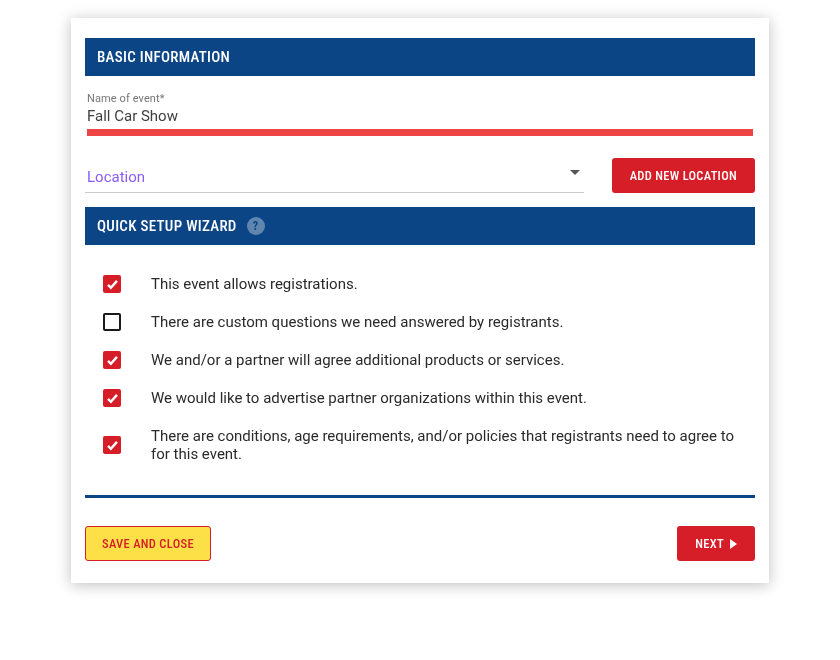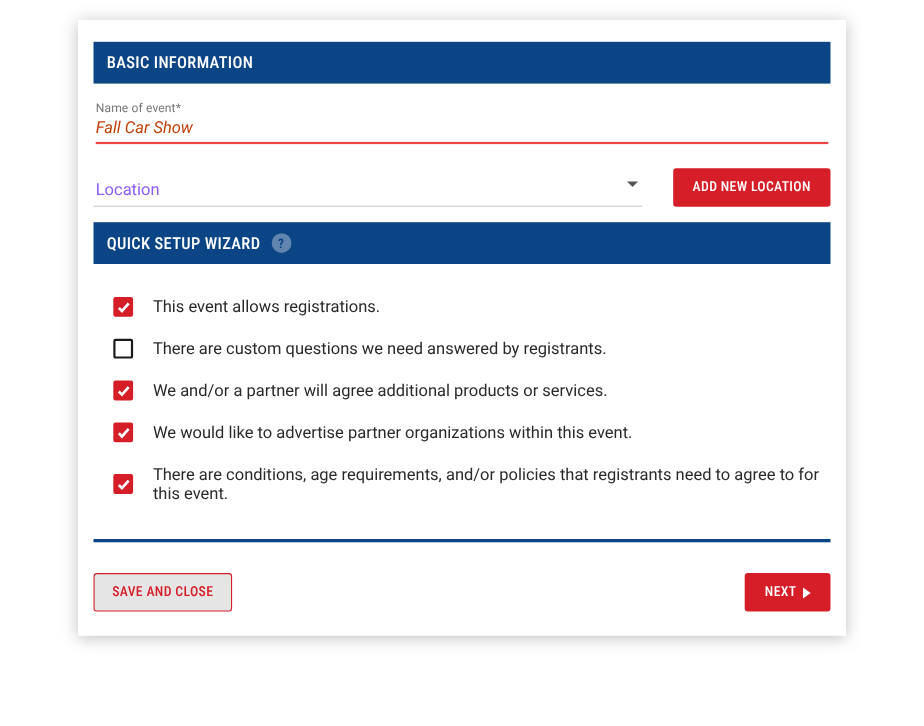--- a/index.html
+++ b/index.html
@@ -41,28 +41,27 @@
   .tf-label {
     font-size: 11px;
     color: #777;
     letter-spacing: 0.1px;
     display: block;
     padding-top: 6px;
   }
   .tf-input {
     width: 100%;
     border: none;
-    border-bottom: 2px solid #ef4444;
+    border-bottom: 7px solid #ef4444;
     font-size: 15px;
     padding: 2px 0 4px 0;
     font-family: inherit;
-    color: #c2410c;
+    color: #404040;
     outline: none;
     background: transparent;
-    font-style: italic;
   }
 
   .loc-row {
     display: flex;
     align-items: flex-end;
     gap: 28px;
     padding-top: 22px;
   }
   .select-wrap {
     flex: 1;
@@ -98,21 +97,21 @@
     font-weight: 500;
     letter-spacing: 0.3px;
     padding: 10px 18px;
     cursor: pointer;
     font-family: "Roboto Condensed", "Arial Narrow", Arial, sans-serif;
     display: inline-flex;
     align-items: center;
     gap: 6px;
   }
   .btn-outline {
-    background: #e5e5e5;
+    background: #fde047;
     color: #d51e28;
     border: 1px solid #d51e28;
     border-radius: 3px;
     font-size: 12.5px;
     font-weight: 500;
     letter-spacing: 0.3px;
     padding: 9px 16px;
     cursor: pointer;
     font-family: "Roboto Condensed", "Arial Narrow", Arial, sans-serif;
   }
@@ -127,21 +126,21 @@
   .cbox {
     width: 18px; height: 18px;
     border-radius: 2px;
     display: flex; align-items: center; justify-content: center;
     cursor: pointer;
     flex-shrink: 0;
   }
   .cbox.checked { background: #d51e28; }
   .cbox.unchecked { border: 2px solid #1a1a1a; background: #fff; }
   .cbox svg { width: 13px; height: 13px; stroke: #fff; stroke-width: 3; fill: none; }
-  .check-label { font-size: 15px; color: #2a2a2a; }
+  .check-label { font-size: 15px; color: #2a2a2a; margin-left: 12px; }
 
   .card-divider {
     height: 3px;
     background: #0c4585;
     margin: 16px 0 28px 0;
   }
 
   .actions {
     display: flex;
     justify-content: space-between;

